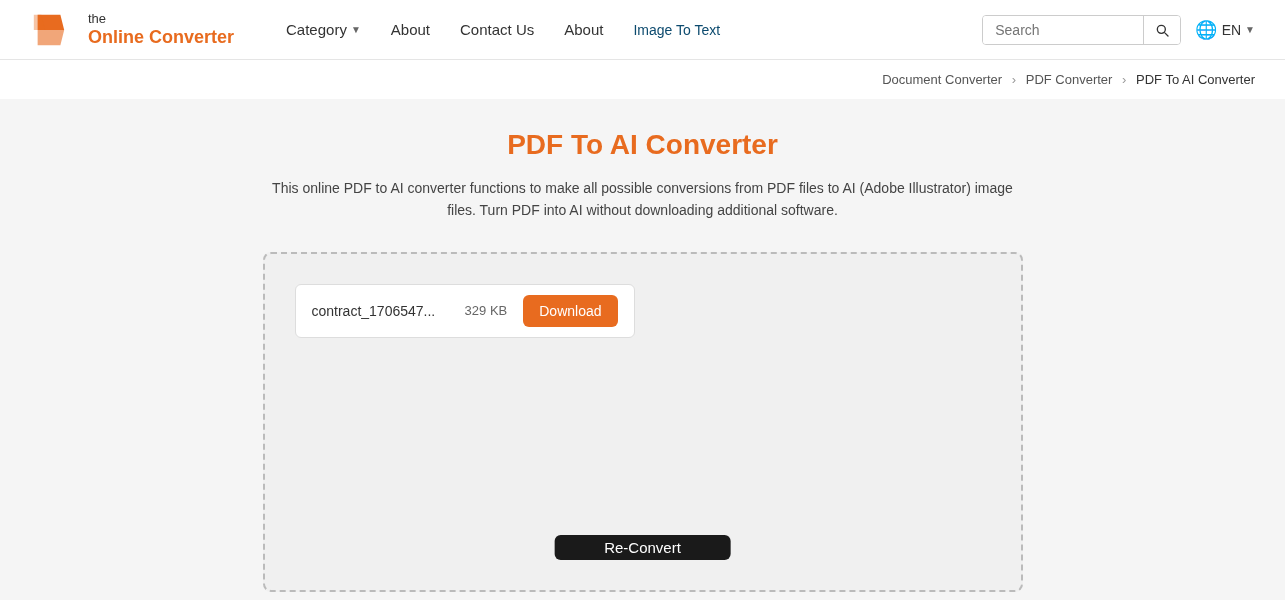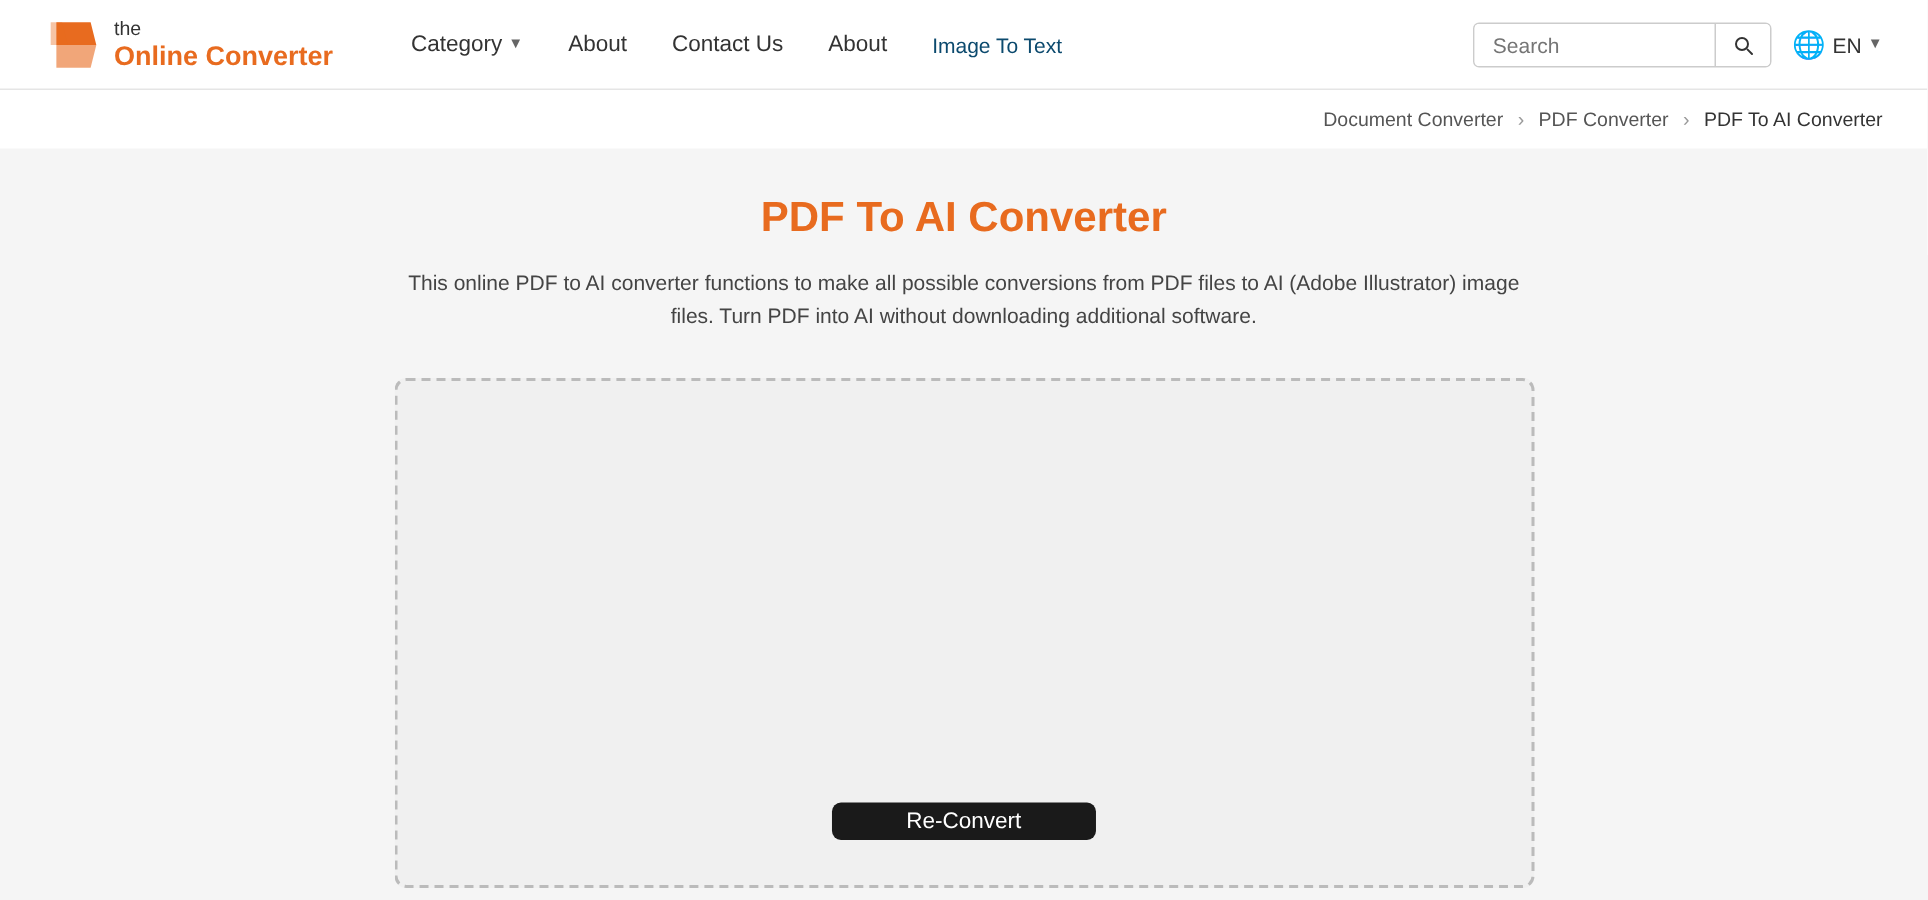--- a/index.html
+++ b/index.html
@@ -10,21 +10,21 @@
       display: flex;
       align-items: center;
       padding: 0 30px;
       height: 60px;
       border-bottom: 1px solid #e5e5e5;
       background: #fff;
     }
     .logo {
       display: flex;
       align-items: center;
-      gap: 8px;
+      gap: 20px;
       text-decoration: none;
       margin-right: 40px;
     }
     .logo-icon {
       width: 38px;
       height: 38px;
     }
     .logo-text {
       font-size: 13px;
       line-height: 1.2;
@@ -252,16 +252,21 @@
   <a href="#">PDF Converter</a>
   <span class="sep">›</span>
   <span class="current">PDF To AI Converter</span>
 </div>
 
 <main class="main">
   <h1 class="page-title">PDF To AI Converter</h1>
   <p class="page-description">This online PDF to AI converter functions to make all possible conversions from PDF files to AI (Adobe Illustrator) image files. Turn PDF into AI without downloading additional software.</p>
 
   <div class="converter-area">
+    <div class="file-item">
+      <span class="file-name">contract_1706547...</span>
+      <span class="file-size">329 KB</span>
+      <button class="download-btn">Download</button>
+    </div>
 
     <button class="reconvert-btn">Re-Convert</button>
   </div>
 </main>
 
 </body></html>

